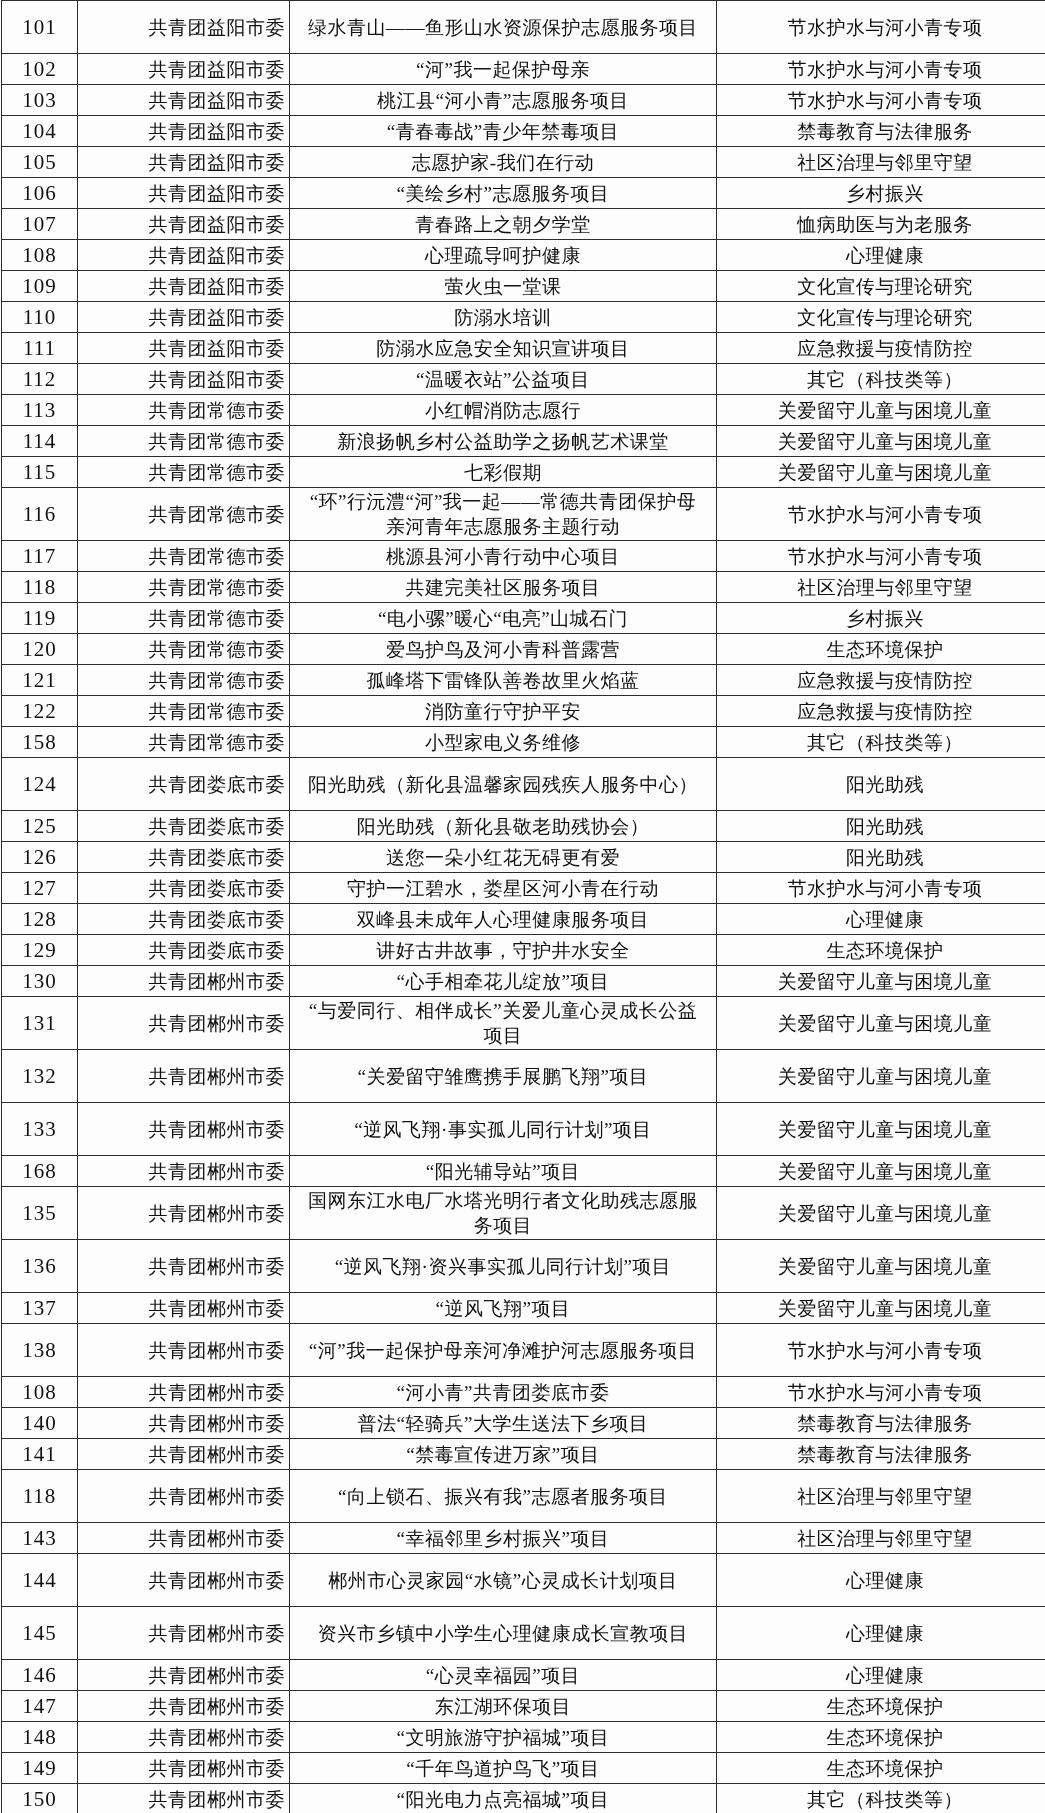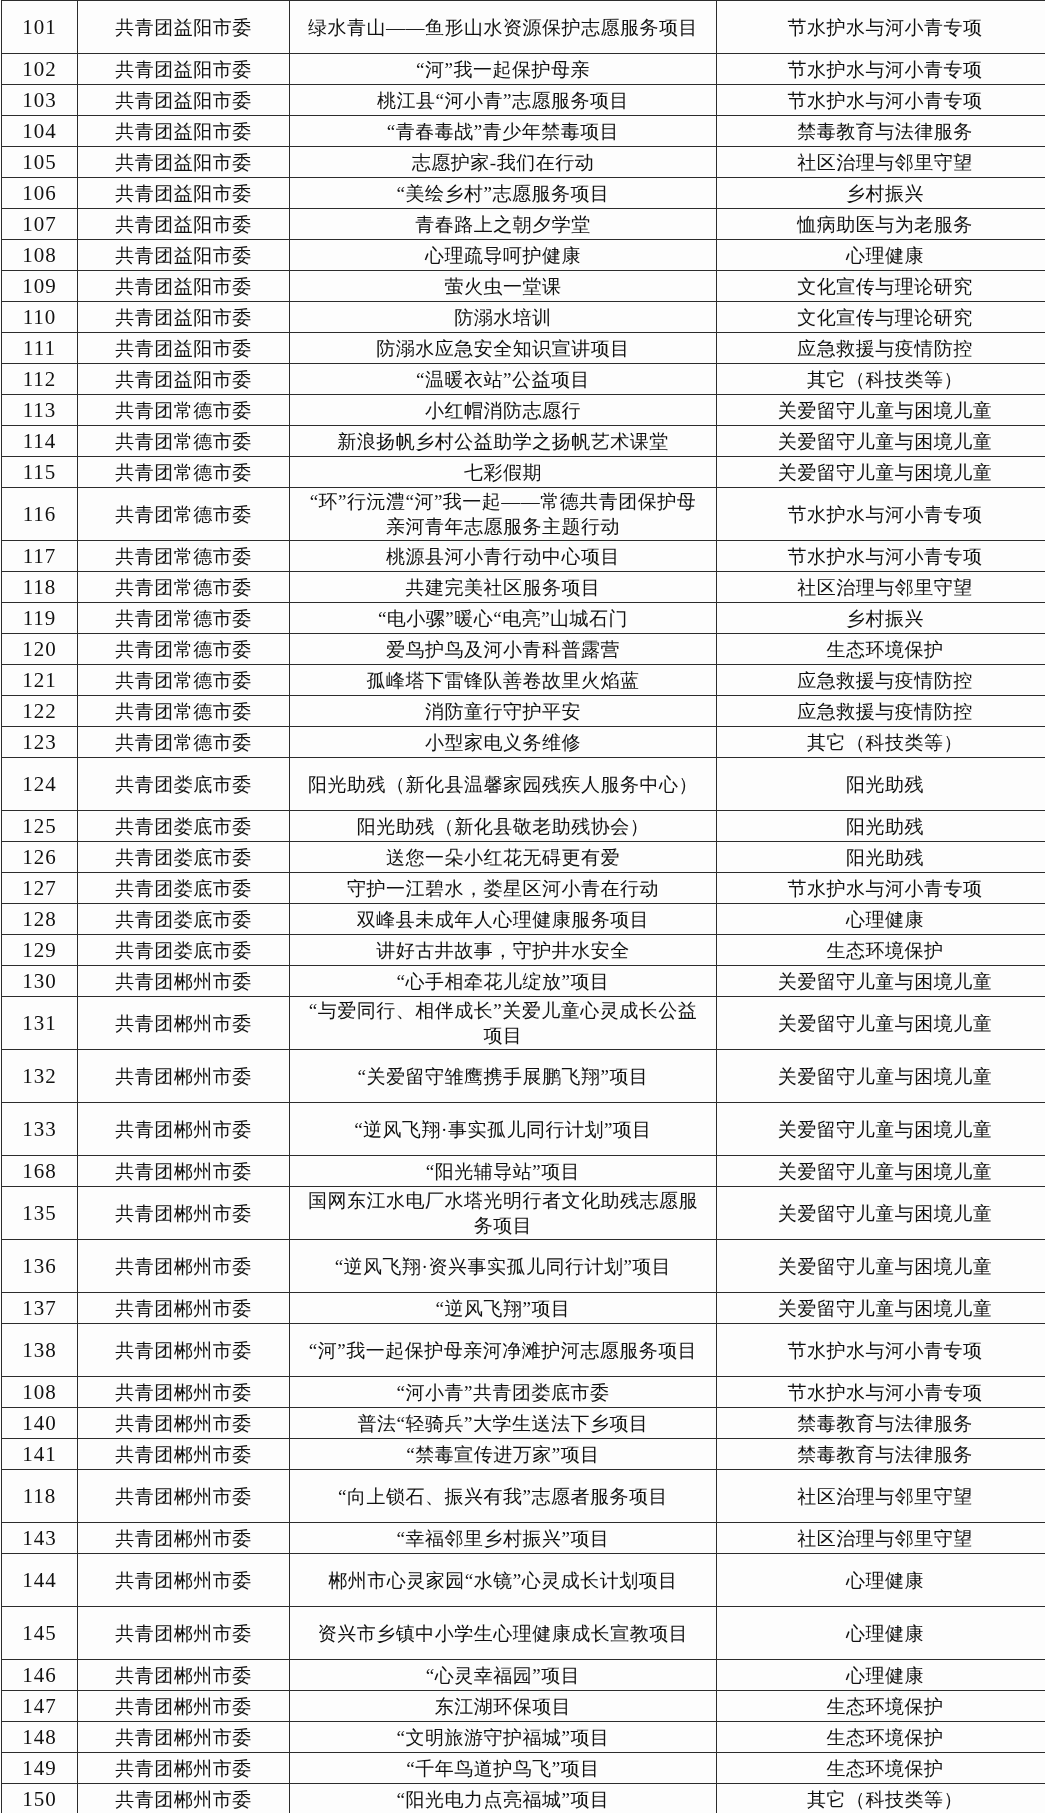--- a/index.html
+++ b/index.html
@@ -35,21 +35,21 @@
     line-height: 25px;
     letter-spacing: 0.5px;
     overflow: hidden;
   }
   tr.r-1 { height: 31px; }
   tr.r-2 { height: 53px; }
   td.no {
     font-size: 21px;
     letter-spacing: 1px;
   }
-  td.org { padding: 1px 4px; }
+  td.org { padding: 1px 4px; text-align: right; }
   td.project { padding: 1px 10px; }
   td.category { padding: 1px 6px; }
 </style>
 </head>
 <body>
 
 <div class="doc">
   <table class="projects">
     <colgroup>
       <col class="c-no">
@@ -184,21 +184,21 @@
     <td class="project">孤峰塔下雷锋队善卷故里火焰蓝</td>
     <td class="category">应急救援与疫情防控</td>
   </tr>
         <tr class="r-1">
     <td class="no">122</td>
     <td class="org">共青团常德市委</td>
     <td class="project">消防童行守护平安</td>
     <td class="category">应急救援与疫情防控</td>
   </tr>
         <tr class="r-1">
-    <td class="no">123</td>
+    <td class="no">158</td>
     <td class="org">共青团常德市委</td>
     <td class="project">小型家电义务维修</td>
     <td class="category">其它（科技类等）</td>
   </tr>
         <tr class="r-2">
     <td class="no">124</td>
     <td class="org">共青团娄底市委</td>
     <td class="project">阳光助残（新化县温馨家园残疾人服务中心）</td>
     <td class="category">阳光助残</td>
   </tr>

